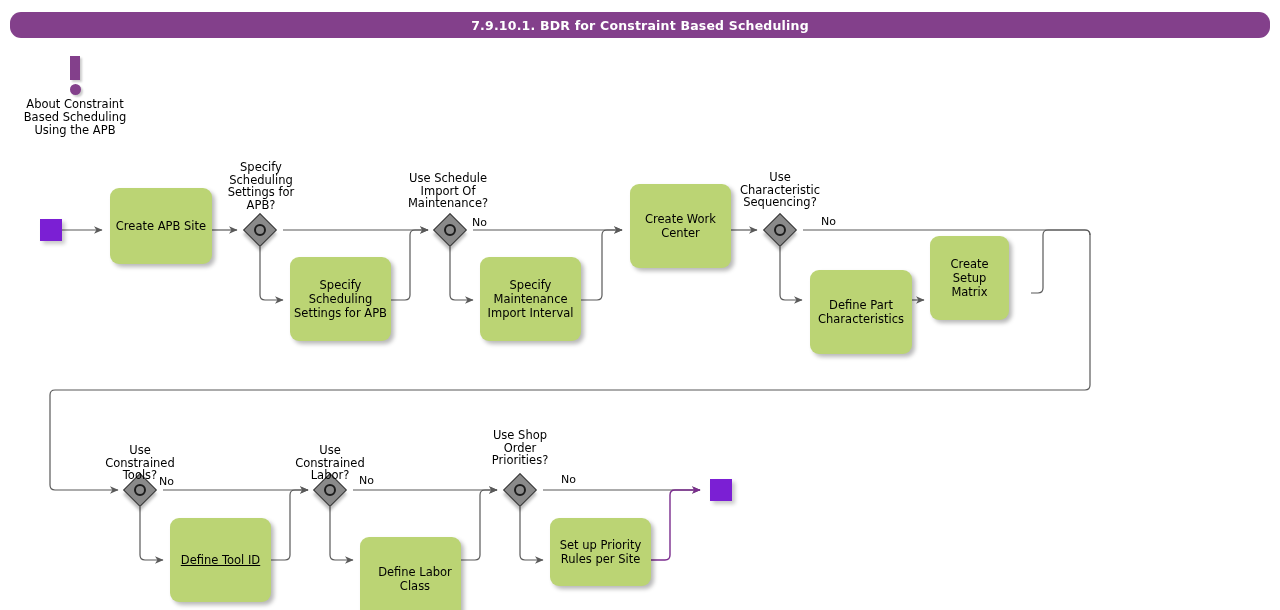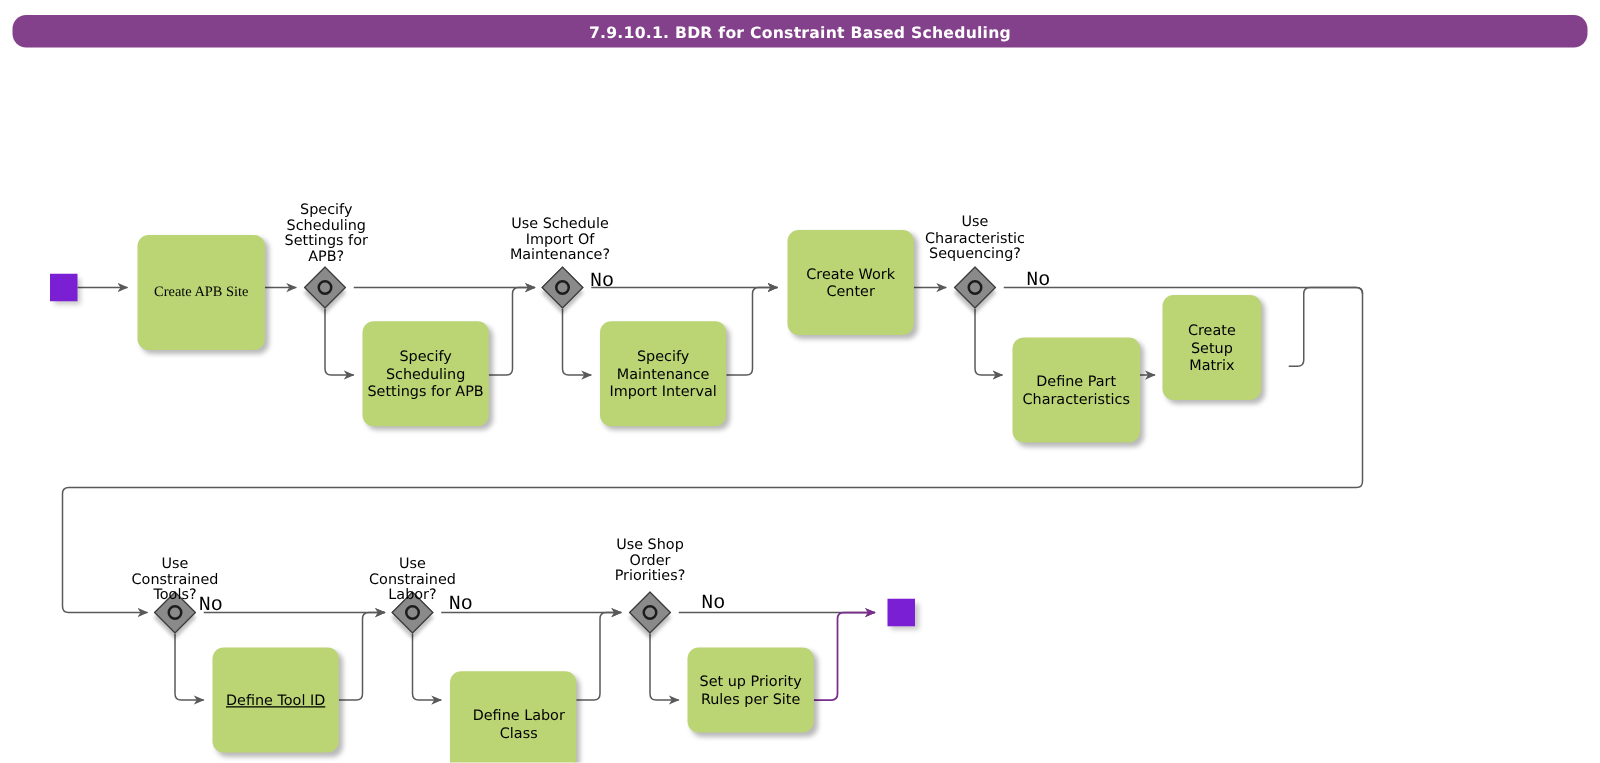--- a/index.html
+++ b/index.html
@@ -110,23 +110,22 @@
   .glabel {
     position: absolute;
     font-size: 11.5px;
     line-height: 12.6px;
     color: #000000;
     text-align: center;
     white-space: pre-line;
   }
   .branch-label {
     position: absolute;
-    font-size: 16px;
+    font-size: 11px;
     color: #000000;
-    font-family: Liberation Mono, monospace;
   }
 
   
   #annotation {
     position: absolute;
     left: 16px;
     top: 54px;
     width: 118px;
     text-align: center;
   }
@@ -225,25 +224,34 @@
       <path d="M520,507 L520,555 Q520,560 525,560 L543,560" marker-end="url(#arrow)"></path>
 
       <path d="M543,490 L700,490" marker-end="url(#arrow)"></path>
     </g>
 
     <g fill="none" stroke="#7b2d8e" stroke-width="1.4" stroke-linejoin="round">
       <path d="M651,560 L665,560 Q670,560 670,555 L670,495 Q670,490 675,490 L700,490" marker-end="url(#arrow-purple)"></path>
     </g>
   </svg>
 
+  <div id="annotation">
+    <div class="bang">
+      <div class="bang-bar"></div>
+      <div class="bang-dot"></div>
+    </div>
+    <div class="cap">About Constraint
+Based Scheduling
+Using the APB</div>
+  </div>
 
   <div class="node event" style="left:40px; top:219px;"></div>
   <div class="node event" style="left:710px; top:479px;"></div>
 
-  <div class="node task" style="left:110px; top:188px; width:102px; height:92px;font-family:Liberation Serif, serif;">
+  <div class="node task" style="left:110px; top:188px; width:102px; height:76px;">
     <span>Create APB Site</span>
   </div>
 
   <div class="node task" style="left:290px; top:257px; width:101px; height:84px;">
     <span>Specify
 Scheduling
 Settings for APB</span>
   </div>
 
   <div class="node task" style="left:480px; top:257px; width:101px; height:84px;">

